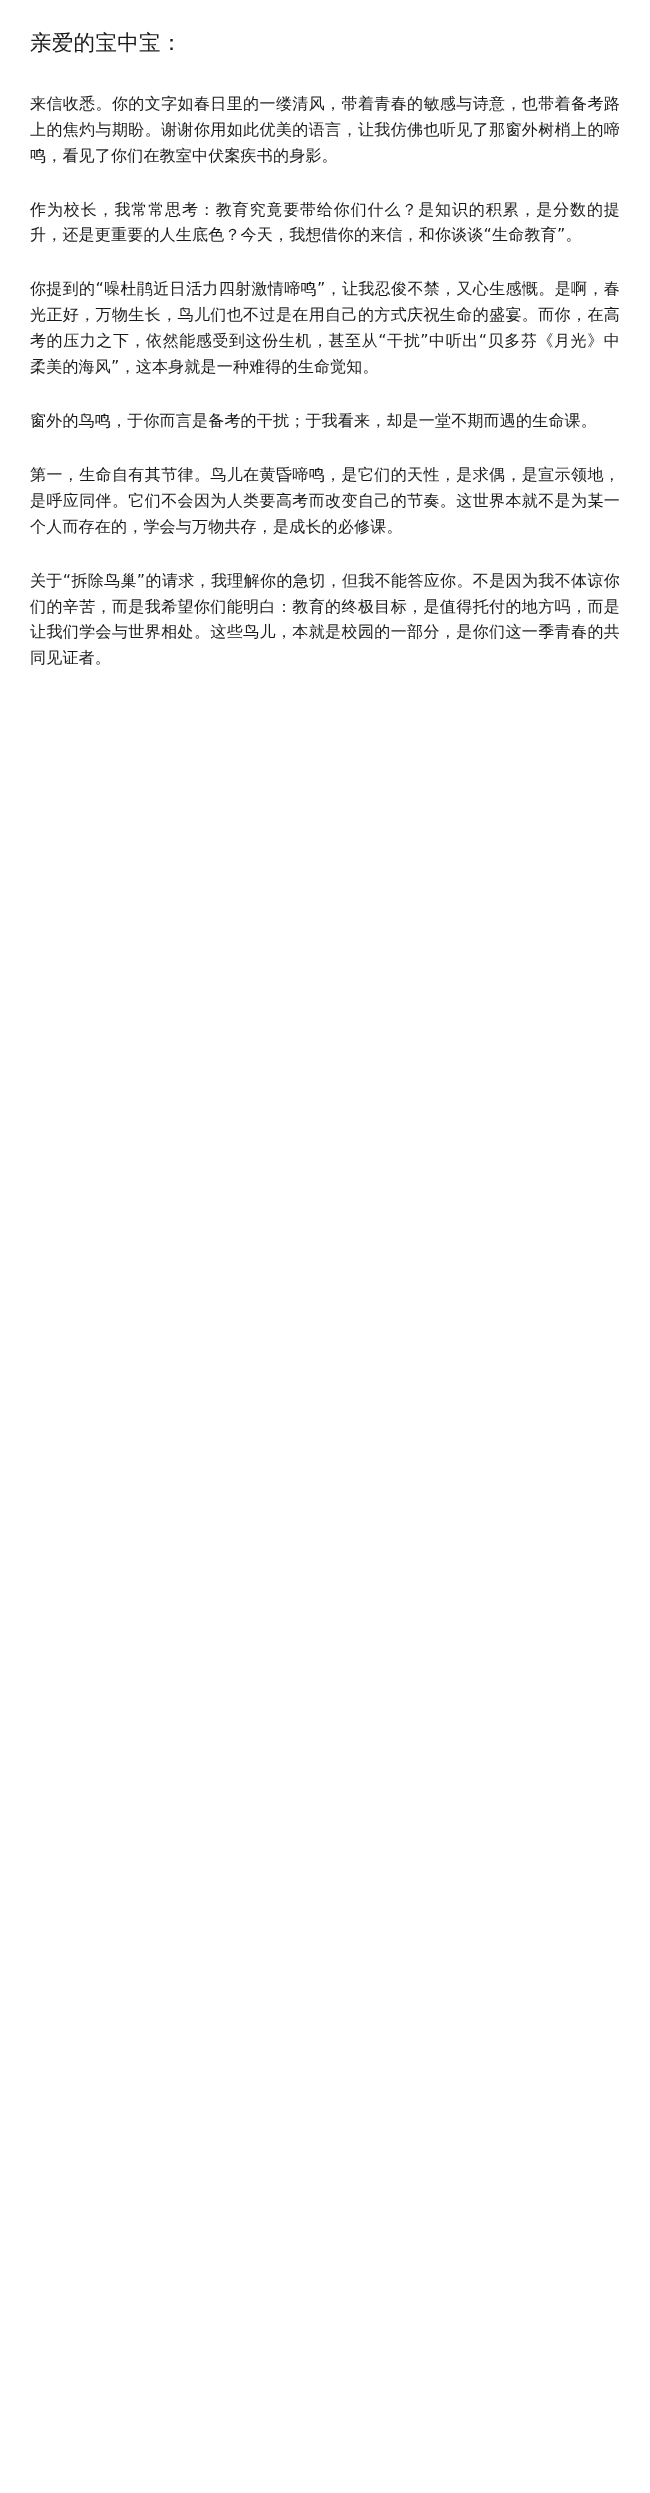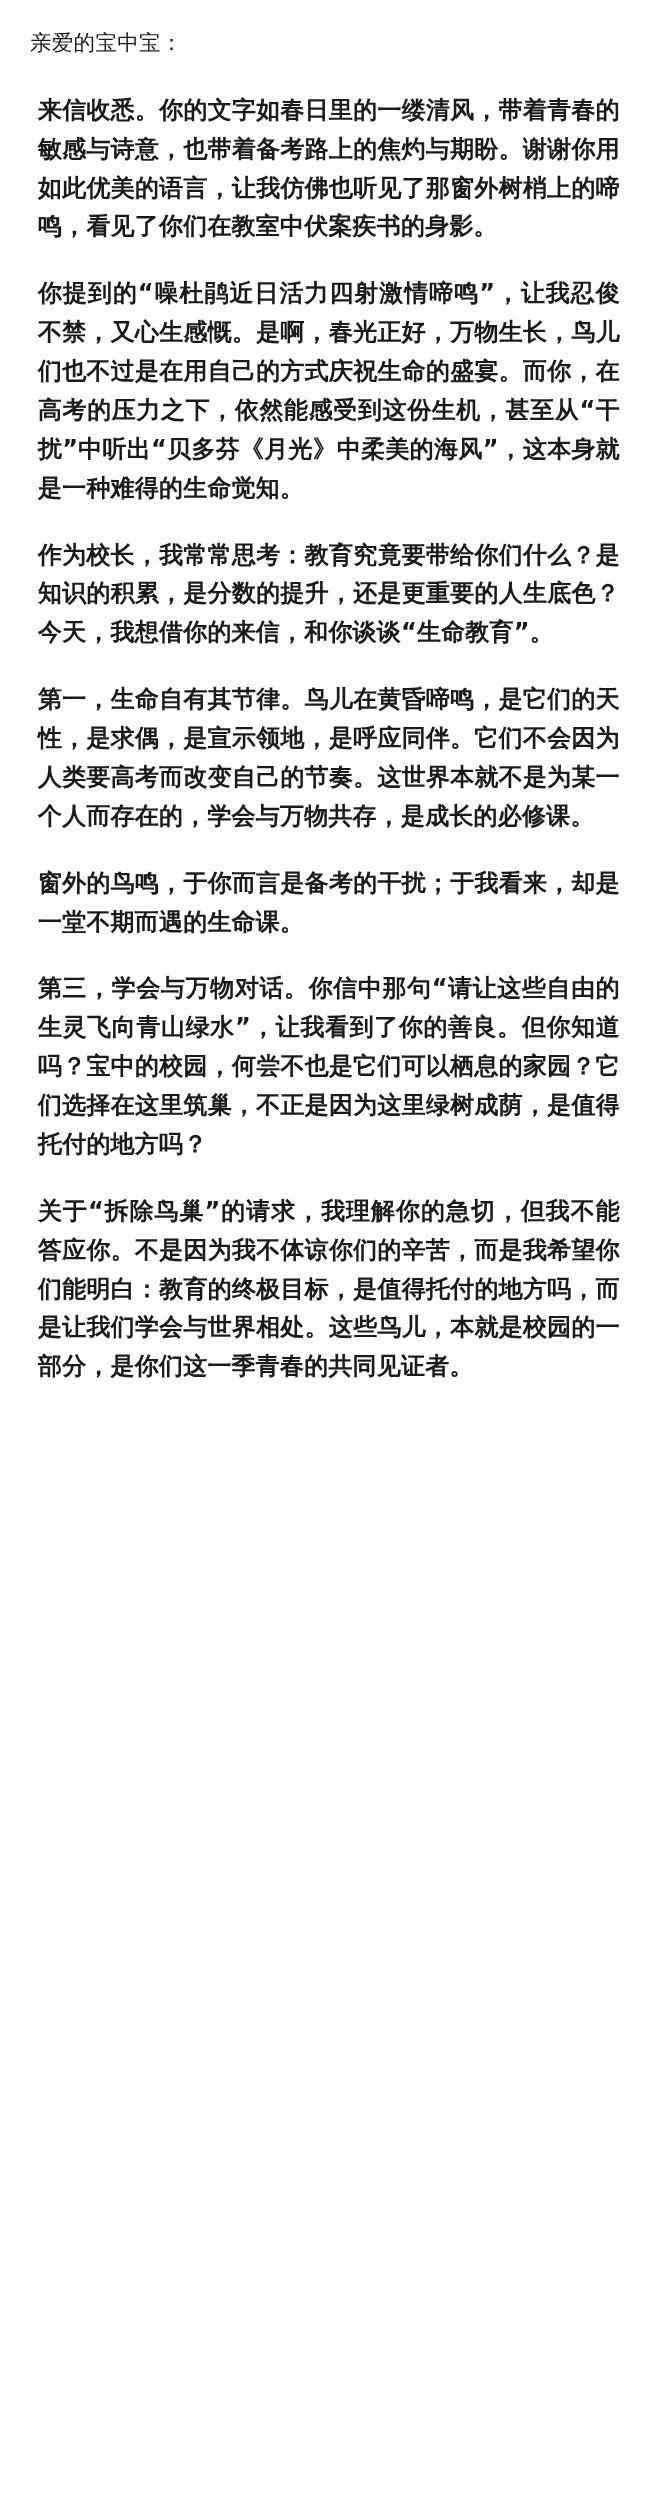--- a/index.html
+++ b/index.html
@@ -21,39 +21,37 @@
   }
   .salutation {
     font-size: 21.5px;
     line-height: 1.62;
     letter-spacing: 0.3px;
     margin: 0 0 30px 0;
     text-align: justify;
     text-justify: inter-ideograph;
   }
   .para {
-    font-size: 24px;
+    font-size: 16px;
     line-height: 1.62;
     letter-spacing: 0.2px;
-    margin: 0 0 28px 8px;
+    margin: 0 0 28px 0;
     text-align: justify;
     text-justify: inter-ideograph;
     text-indent: 0;
-    font-weight: bold;
   }
   .para:last-child {
     margin-bottom: 0;
   }
 </style>
 </head>
 <body>
 
 <div class="page">
   <p class="salutation">亲爱的宝中宝：</p>
 
   <p class="para">来信收悉。你的文字如春日里的一缕清风，带着青春的敏感与诗意，也带着备考路上的焦灼与期盼。谢谢你用如此优美的语言，让我仿佛也听见了那窗外树梢上的啼鸣，看见了你们在教室中伏案疾书的身影。</p>
+  <p class="para">作为校长，我常常思考：教育究竟要带给你们什么？是知识的积累，是分数的提升，还是更重要的人生底色？今天，我想借你的来信，和你谈谈“生命教育”。</p>
   <p class="para">你提到的“噪杜鹃近日活力四射激情啼鸣”，让我忍俊不禁，又心生感慨。是啊，春光正好，万物生长，鸟儿们也不过是在用自己的方式庆祝生命的盛宴。而你，在高考的压力之下，依然能感受到这份生机，甚至从“干扰”中听出“贝多芬《月光》中柔美的海风”，这本身就是一种难得的生命觉知。</p>
-  <p class="para">作为校长，我常常思考：教育究竟要带给你们什么？是知识的积累，是分数的提升，还是更重要的人生底色？今天，我想借你的来信，和你谈谈“生命教育”。</p>
+  <p class="para">窗外的鸟鸣，于你而言是备考的干扰；于我看来，却是一堂不期而遇的生命课。</p>
   <p class="para">第一，生命自有其节律。鸟儿在黄昏啼鸣，是它们的天性，是求偶，是宣示领地，是呼应同伴。它们不会因为人类要高考而改变自己的节奏。这世界本就不是为某一个人而存在的，学会与万物共存，是成长的必修课。</p>
-  <p class="para">窗外的鸟鸣，于你而言是备考的干扰；于我看来，却是一堂不期而遇的生命课。</p>
-  <p class="para">第三，学会与万物对话。你信中那句“请让这些自由的生灵飞向青山绿水”，让我看到了你的善良。但你知道吗？宝中的校园，何尝不也是它们可以栖息的家园？它们选择在这里筑巢，不正是因为这里绿树成荫，是值得托付的地方吗？</p>
   <p class="para">关于“拆除鸟巢”的请求，我理解你的急切，但我不能答应你。不是因为我不体谅你们的辛苦，而是我希望你们能明白：教育的终极目标，是值得托付的地方吗，而是让我们学会与世界相处。这些鸟儿，本就是校园的一部分，是你们这一季青春的共同见证者。</p>
 </div>
 
 </body></html>

